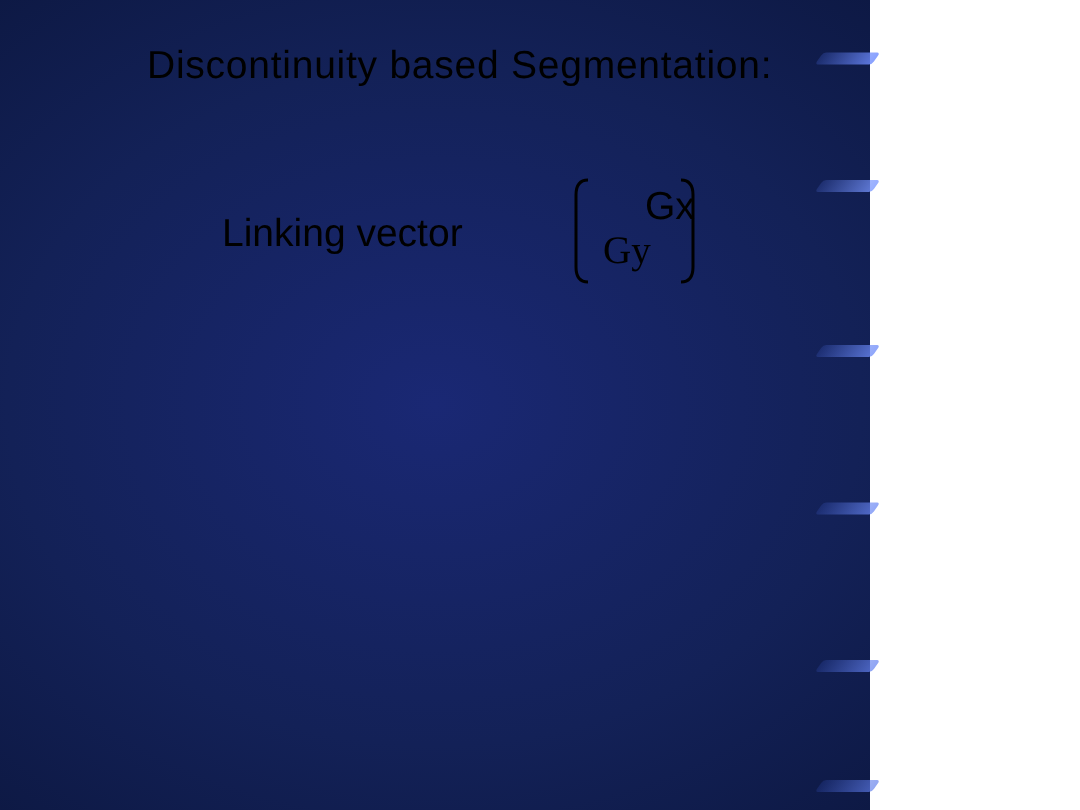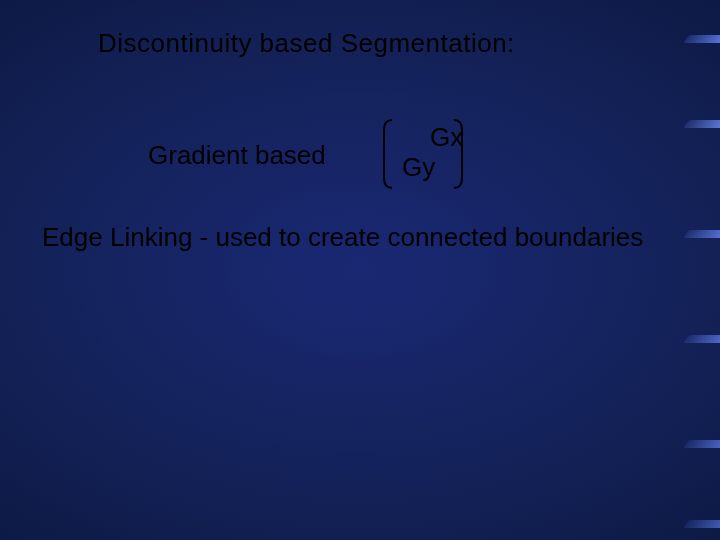--- a/index.html
+++ b/index.html
@@ -5,21 +5,21 @@
   html, body {
     margin: 0;
     padding: 0;
     width: 720px;
     height: 540px;
     overflow: hidden;
     font-family: Arial, Helvetica, sans-serif;
   }
   .slide {
     position: relative;
-    width: 720px;
+    width: 580px;
     height: 540px;
     background: radial-gradient(ellipse 140% 120% at 50% 50%,
         #1a2874 0%,
         #132157 35%,
         #0c1740 60%,
         #060e2b 85%,
         #020617 100%);
     color: #000;
   }
   
@@ -67,21 +67,21 @@
     top: 0;
     width: 90px;
     height: 76px;
   }
   .gx, .gy {
     position: absolute;
     font-size: 26px;
     left: 24px;
   }
   .gx { top: 6px; margin-left: 28px; }
-  .gy { top: 36px; }
+  .gy { top: 36px; font-family: Liberation Serif, serif; }
 
   .edge-line {
     position: absolute;
     left: 42px;
     top: 222px;
     font-size: 26px;
     white-space: nowrap;
   }
 </style>
 </head>
@@ -91,26 +91,25 @@
 
   <div class="accent a1"></div>
   <div class="accent a2"></div>
   <div class="accent a3"></div>
   <div class="accent a4"></div>
   <div class="accent a5"></div>
   <div class="accent a6"></div>
 
   <div class="title">Discontinuity based Segmentation:</div>
 
-  <div class="grad-label">Gradient based</div>
+  <div class="grad-label">Linking vector</div>
 
   <div class="bracket-box">
     <svg viewBox="0 0 90 76">
       <path d="M14 4 Q6 4 6 14 L6 62 Q6 72 14 72" fill="none" stroke="#000" stroke-width="2"></path>
       <path d="M76 4 Q84 4 84 14 L84 62 Q84 72 76 72" fill="none" stroke="#000" stroke-width="2"></path>
     </svg>
     <div class="gx">Gx</div>
     <div class="gy">Gy</div>
   </div>
 
-  <div class="edge-line">Edge Linking - used to create connected boundaries</div>
 
 </div>
 
 </body></html>

